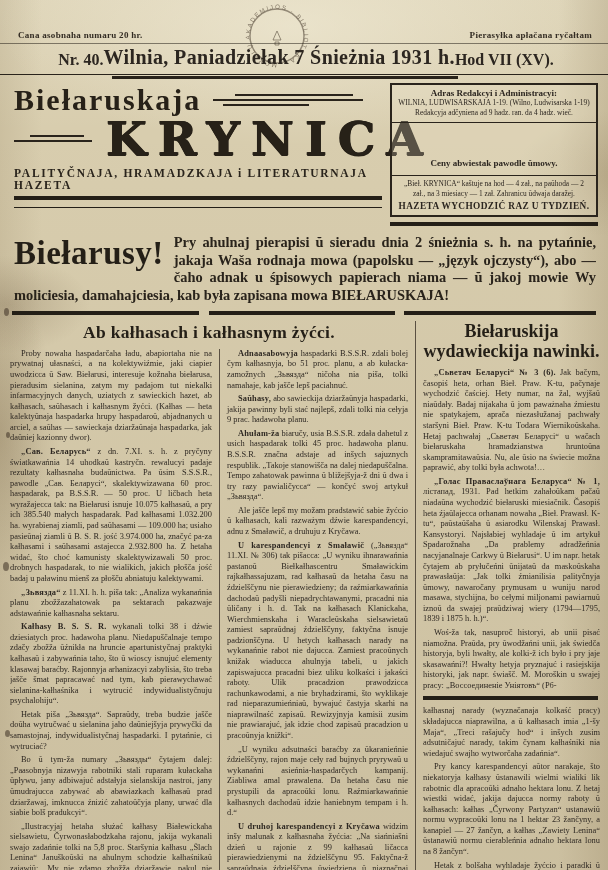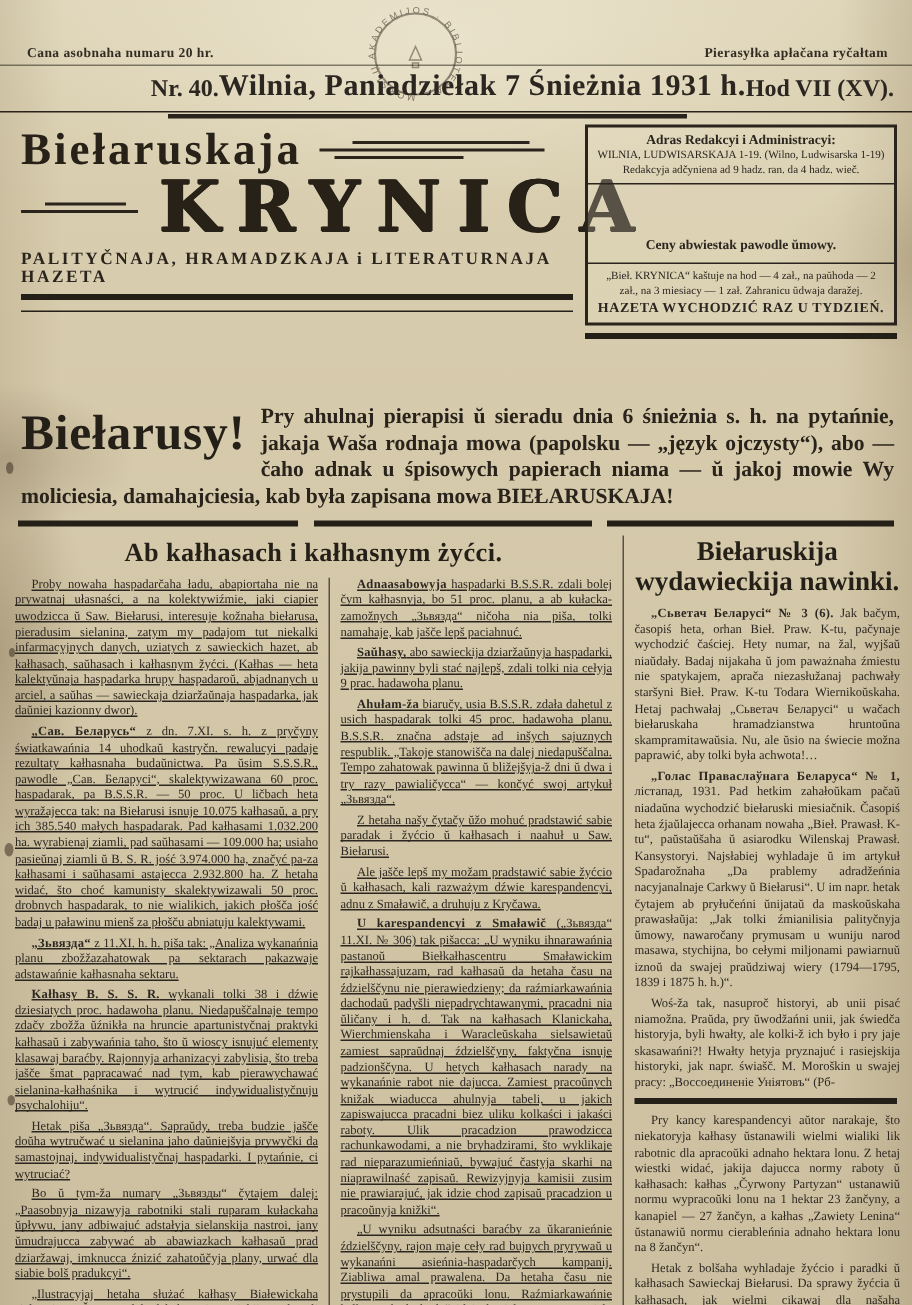--- a/index.html
+++ b/index.html
@@ -15,21 +15,21 @@
       radial-gradient(ellipse 140px 90px at 101% 20%, rgba(120,98,62,0.20), transparent 70%),
       linear-gradient(90deg, rgba(125,105,70,0.14), rgba(0,0,0,0) 42px, rgba(0,0,0,0) 558px, rgba(125,105,70,0.20)),
       linear-gradient(180deg, rgba(240,235,215,0.28), rgba(0,0,0,0) 130px, rgba(118,98,64,0.12) 96%);
   }
   .speck{position:absolute;background:rgba(62,50,36,0.55);border-radius:50%;}
   
   .topbar{display:flex;justify-content:space-between;align-items:flex-start;
     padding:30px 16px 3px 18px;font-size:9px;font-weight:bold;letter-spacing:.3px;color:#332c23;}
   .stamp{position:absolute;left:243px;top:2px;width:68px;height:68px;opacity:.75;}
   
-  .dateline{display:flex;justify-content:flex-end;align-items:flex-end;
+  .dateline{display:flex;justify-content:center;align-items:flex-end;
     padding:2px 12px 5px 16px;border-top:1px solid rgba(42,36,27,.55);
     border-bottom:1.5px solid #29231b;position:relative;font-weight:bold;}
   .dateline::after{content:"";position:absolute;left:112px;width:346px;bottom:-5px;height:3px;background:#29231b;}
   .issue,.volume{font-size:16px;}
   .date{font-size:20px;letter-spacing:.4px;}
   
   .masthead{display:flex;padding:8px 10px 0 14px;gap:8px;}
   .mast-left{flex:1;min-width:0;}
   .bie-row{display:flex;align-items:center;gap:12px;}
   .bie{font-size:30px;font-weight:bold;letter-spacing:2px;color:#272118;}
@@ -46,30 +46,30 @@
   .infobox{border:2px solid #2a241c;text-align:center;background:rgba(235,228,205,0.25);}
   .ib-cell{padding:3px 6px 4px;border-bottom:1.5px solid #2a241c;text-align:center;}
   .ib-cell:last-child{border-bottom:none;}
   .ib-title{font-size:9px;font-weight:bold;}
   .ib-small{font-size:7.4px;line-height:1.35;}
   .ib-ads{font-size:9px;font-weight:bold;padding:7px 4px;margin-top:28px;}
   .ib-sub{font-size:7.4px;line-height:1.35;}
   .ib-weekly{font-size:9.3px;font-weight:bold;letter-spacing:.4px;margin-top:2px;}
   .ib-rule{height:4px;background:#241f17;margin-top:5px;}
   
-  .banner{padding:8px 12px 0 14px;margin-top:36px;}
+  .banner{padding:8px 12px 0 14px;}
   .banner-lead{float:left;font-size:33px;font-weight:bold;letter-spacing:.5px;margin:1px 10px 0 0;color:#241f17;}
   .banner-text{font-size:14.4px;font-weight:bold;text-align:justify;line-height:1.23;color:#29231b;}
   .banner-rule{height:4px;margin:6px 12px 0 12px;
     background:linear-gradient(90deg,#241f17 0 32%,transparent 32% 33.8%,#241f17 33.8% 65.5%,transparent 65.5% 67.2%,#241f17 67.2% 100%);}
   
   .content{flex:1;display:flex;overflow:hidden;padding:6px 8px 0 10px;}
   .left-art{width:398px;flex:0 0 auto;display:flex;flex-direction:column;}
   .left-title{font-size:17.5px;font-weight:bold;text-align:center;letter-spacing:.3px;margin:1px 0 6px;color:#241f17;}
-  .cols{display:flex;flex:1;overflow:hidden;text-decoration:underline;}
+  .cols{display:flex;flex:1;overflow:hidden;}
   .c1{width:202px;flex:0 0 auto;overflow:hidden;}
   .c2{flex:1;border-left:1px solid #5a5042;margin-left:7px;padding-left:7px;overflow:hidden;}
   .right-art{flex:1;border-left:1px solid #5a5042;margin-left:7px;padding-left:7px;overflow:hidden;}
   .right-title{font-size:18px;font-weight:bold;text-align:center;line-height:1.12;margin:0 auto 7px;max-width:180px;color:#241f17;}
   p.body{font-size:8.4px;line-height:1.26;text-align:justify;margin:0 0 3px;text-indent:11px;color:#2e2822;}
   p.body.noindent{text-indent:0;}
   p.body b{letter-spacing:.2px;}
   .divider{height:4px;background:#241f17;margin:5px 2px 6px 0;}
 </style>
 </head>
@@ -139,21 +139,21 @@
           <div class="ib-sub">„Bieł. KRYNICA“ kaštuje na hod — 4 zał., na paŭhoda — 2 zał., na 3 miesiacy — 1 zał. Zahranicu ŭdwaja daražej.</div>
           <div class="ib-weekly">HAZETA WYCHODZIĆ RAZ U TYDZIEŃ.</div>
         </div>
       </div>
       <div class="ib-rule"></div>
     </div>
   </div>
 
   <div class="banner">
     <span class="banner-lead">Biełarusy!</span>
-    <div class="banner-text">Pry ahulnaj pierapisi ŭ sieradu dnia 6 śnieżnia s. h. na pytańnie, jakaja Waša rodnaja mowa (papolsku — „język ojczysty“), abo — čaho adnak u śpisowych papierach niama — ŭ jakoj mowie Wy moliciesia, damahajciesia, kab była zapisana mowa BIEŁARUSKAJA!</div>
+    <div class="banner-text">Pry ahulnaj pierapisi ŭ sieradu dnia 2 śnieżnia s. h. na pytańnie, jakaja Waša rodnaja mowa (papolsku — „język ojczysty“), abo — čaho adnak u śpisowych papierach niama — ŭ jakoj mowie Wy moliciesia, damahajciesia, kab była zapisana mowa BIEŁARUSKAJA!</div>
   </div>
   <div class="banner-rule"></div>
 
   <div class="content">
 
     <div class="left-art">
       <div class="left-title">Ab kałhasach i kałhasnym żyćci.</div>
       <div class="cols">
         <div class="c1">
           <p class="body"><b></b><span>Proby nowaha haspadarčaha ładu, abapiortaha nie na prywatnaj ułasnaści, a na kolektywiźmie, jaki ciapier uwodzicca ŭ Saw. Biełarusi, interesuje kožnaha biełarusa, pieradusim sielanina, zatym my padajom tut niekalki infarmacyjnych danych, uziatych z sawieckich hazet, ab kałhasach, saŭhasach i kałhasnym žyćci. (Kałhas — heta kalektyŭnaja haspadarka hrupy haspadaroŭ, abjadnanych u arciel, a saŭhas — sawieckaja dziaržaŭnaja haspadarka, jak daŭniej kazionny dwor).</span></p>
@@ -162,34 +162,34 @@
           <p class="body"><b>Kałhasy B. S. S. R.</b><span> wykanali tolki 38 i dźwie dziesiatych proc. hadawoha planu. Niedapuščalnaje tempo zdačy zbožža ŭźnikła na hruncie apartunistyčnaj praktyki kałhasaŭ i zabywańnia taho, što ŭ wioscy isnujuć elementy klasawaj baraćby. Rajonnyja arhanizacyi zabylisia, što treba jašče šmat papracawać nad tym, kab pierawychawać sielanina-kałhaśnika i wytrucić indywidualistyčnuju psychalohiju“.</span></p>
           <p class="body"><b></b><span>Hetak piša „Зьвязда“. Sapraŭdy, treba budzie jašče doŭha wytručwać u sielanina jaho daŭniejšyja prywyčki da samastojnaj, indywidualistyčnaj haspadarki. I pytańnie, ci wytruciać?</span></p>
           <p class="body"><b></b><span>Bo ŭ tym-ža numary „Зьвязды“ čytajem dalej: „Paasobnyja nizawyja rabotniki stali ruparam kułackaha ŭpływu, jany adbiwajuć adstałyja sielanskija nastroi, jany ŭmudrajucca zabywać ab abawiazkach kałhasaŭ prad dziaržawaj, imknucca źnizić zahatoŭčyja plany, urwać dla siabie bolš pradukcyi“.</span></p>
           <p class="body"><b></b><span>„Ilustracyjaj hetaha służać kałhasy Białewickaha sielsawietu, Čyrwonasłabodzkaha rajonu, jakija wykanali swajo zadańnie tolki na 5,8 proc. Staršynia kałhasu „Šlach Lenina“ Januškoŭski na ahulnym schodzie kałhaśnikaŭ zajawiŭ: „My nie zdamo zbožža dziaržawie, pakul nie raźmiarkujem uradžaju. Toje, što astaniecca, budziem zdawać“.</span></p>
 
         </div>
         <div class="c2">
           <p class="body"><b>Adnaasabowyja</b><span> haspadarki B.S.S.R. zdali bolej čym kałhasnyja, bo 51 proc. planu, a ab kułacka-zamožnych „Зьвязда“ ničoha nia piša, tolki namahaje, kab jašče lepš paciahnuć.</span></p>
           <p class="body"><b>Saŭhasy,</b><span> abo sawieckija dziaržaŭnyja haspadarki, jakija pawinny byli stać najlepš, zdali tolki nia cełyja 9 prac. hadawoha planu.</span></p>
           <p class="body"><b>Ahułam-ža</b><span> biaručy, usia B.S.S.R. zdała dahetul z usich haspadarak tolki 45 proc. hadawoha planu. B.S.S.R. značna adstaje ad inšych sajuznych respublik. „Takoje stanowišča na dalej niedapuščalna. Tempo zahatowak pawinna ŭ bližejšyja-ž dni ŭ dwa i try razy pawialičycca“ — končyć swoj artykuł „Зьвязда“.</span></p>
-          <p class="body"><b></b><span>Z hetaha našy čytačy ŭžo mohuć pradstawić sabie paradak i žyćcio ŭ kałhasach i naahuł u Saw. Biełarusi.</span></p>
           <p class="body"><b></b><span>Ale jašče lepš my možam pradstawić sabie žyćcio ŭ kałhasach, kali razważym dźwie karespandencyi, adnu z Smaławič, a druhuju z Kryčawa.</span></p>
           <p class="body"><b>U karespandencyi z Smaławič</b><span> („Зьвязда“ 11.XI. № 306) tak pišacca: „U wyniku ihnarawańnia pastanoŭ Biełkałhascentru Smaławickim rajkałhassajuzam, rad kałhasaŭ da hetaha času na ździelščynu nie pierawiedzieny; da raźmiarkawańnia dachodaŭ padyšli niepadrychtawanymi, pracadni nia ŭličany i h. d. Tak na kałhasach Klanickaha, Wierchmienskaha i Waracleŭskaha sielsawietaŭ zamiest sapraŭdnaj ździelščyny, faktyčna isnuje padzionščyna. U hetych kałhasach narady na wykanańnie rabot nie dajucca. Zamiest pracoŭnych knižak wiaducca ahulnyja tabeli, u jakich zapiswajucca pracadni biez uliku kolkaści i jakaści raboty. Ulik pracadzion prawodzicca rachunkawodami, a nie bryhadzirami, što wyklikaje rad nieparazumieńniaŭ, bywajuć častyja skarhi na niaprawilnaść zapisaŭ. Rewizyjnyja kamisii zusim nie prawiarajuć, jak idzie chod zapisaŭ pracadzion u pracoŭnyja knižki“.</span></p>
           <p class="body"><b></b><span>„U wyniku adsutnaści baraćby za ŭkaranieńnie ździelščyny, rajon maje ceły rad bujnych pryrywaŭ u wykanańni asieńnia-haspadarčych kampanij. Ziabliwa amal prawalena. Da hetaha času nie prystupili da apracoŭki lonu. Raźmiarkawańnie kałhasnych dachodaŭ idzie haniebnym tempam i h. d.“</span></p>
           <p class="body"><b>U druhoj karespandencyi z Kryčawa</b><span> widzim inšy malunak z kałhasnaha žyćcia: „Na siańniašni dzień u rajonie z 99 kałhasaŭ ličacca pierawiedzienymi na ździelščynu 95. Faktyčna-ž sapraŭdnaja ździelščyna ŭwiedziena ŭ niaznačnaj kolkaści kałhasaŭ, dyj i to pa ŭsich widach rabot. Rabota dajarak uličwajecca nie ŭ zaležnaści ad wydajenaha małaka, a wyklučna ad kolkaści dahladanaj žywioły“.</span></p>
 
         </div>
       </div>
     </div>
 
     <div class="right-art">
       <div class="right-title">Biełaruskija wydawieckija nawinki.</div>
       <p class="body"><b>„Сьветач Беларусі“ № 3 (6).</b><span> Jak bačym, časopiś heta, orhan Bieł. Praw. K-tu, pačynaje wychodzić čaściej. Hety numar, na žal, wyjšaŭ niaŭdały. Badaj nijakaha ŭ jom paważnaha źmiestu nie spatykajem, aprača niezasłužanaj pachwały staršyni Bieł. Praw. K-tu Todara Wiernikoŭskaha. Hetaj pachwałaj „Сьветач Беларусі“ u wačach biełaruskaha hramadzianstwa hruntoŭna skampramitawaŭsia. Nu, ale ŭsio na świecie možna paprawić, aby tolki była achwota!…</span></p>
       <p class="body"><b>„Голас Праваслаўнага Беларуса“ № 1,</b><span> лістапад, 1931. Pad hetkim zahałoŭkam pačaŭ niadaŭna wychodzić biełaruski miesiačnik. Časopiś heta źjaŭlajecca orhanam nowaha „Bieł. Prawasł. K-tu“, paŭstaŭšaha ŭ asiarodku Wilenskaj Prawasł. Kansystoryi. Najsłabiej wyhladaje ŭ im artykuł Spadarožnaha „Da prablemy adradžeńnia nacyjanalnaje Carkwy ŭ Biełarusi“. U im napr. hetak čytajem ab pryłučeńni ŭnijataŭ da maskoŭskaha prawasłaŭja: „Jak tolki źmianilisia palityčnyja ŭmowy, nawaročany prymusam u wuniju narod masawa, stychijna, bo cełymi miljonami pawiarnuŭ iznoŭ da swajej praŭdziwaj wiery (1794—1795, 1839 i 1875 h. h.)“.</span></p>
       <p class="body"><b></b><span>Woś-ža tak, nasuproč historyi, ab unii pisać niamožna. Praŭda, pry ŭwodžańni unii, jak świedča historyja, byli hwałty, ale kolki-ž ich było i pry jaje skasawańni?! Hwałty hetyja pryznajuć i rasiejskija historyki, jak napr. świašč. M. Moroškin u swajej pracy: „Воссоединенie Унiятовъ“ (Рб-</span></p>
       <div class="divider"></div>
+      <p class="body noindent"><b></b><span>kałhasnaj narady (wyznačanaja kolkaść pracy) składajucca niaprawilna, a ŭ kałhasach imia „1-šy Maja“, „Treci rašajučy hod“ i inšych zusim adsutničajuć narady, takim čynam kałhaśniki nia wiedajuć swajho wytworčaha zadańnia“.</span></p>
       <p class="body"><b></b><span>Pry kancy karespandencyi aŭtor narakaje, što niekatoryja kałhasy ŭstanawili wielmi wialiki lik rabotnic dla apracoŭki adnaho hektara lonu. Z hetaj wiestki widać, jakija dajucca normy raboty ŭ kałhasach: kałhas „Čyrwony Partyzan“ ustanawiŭ normu wypracoŭki lonu na 1 hektar 23 žančyny, a kanapiel — 27 žančyn, a kałhas „Zawiety Lenina“ ŭstanawiŭ normu cierableńnia adnaho hektara lonu na 8 žančyn“.</span></p>
       <p class="body"><b></b><span>Hetak z bolšaha wyhladaje žyćcio i paradki ŭ kałhasach Sawieckaj Biełarusi. Da sprawy žyćcia ŭ kałhasach, jak wielmi cikawaj dla našaha sialanstwa, my jašče nia raz budziem wa-</span></p>
     </div>
 
   </div>
 </div>
 
 </body></html>

